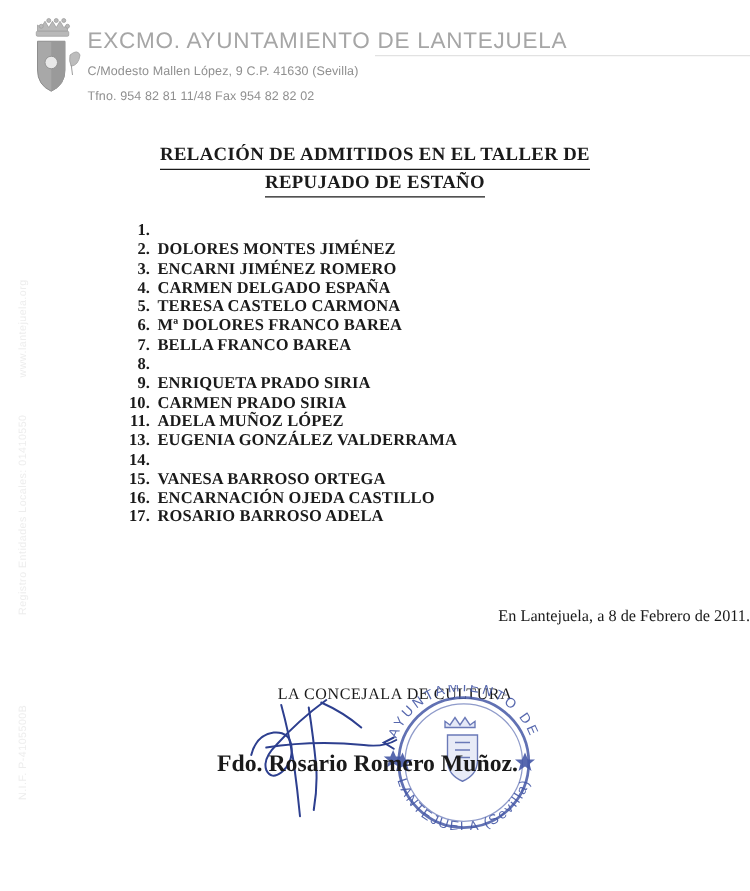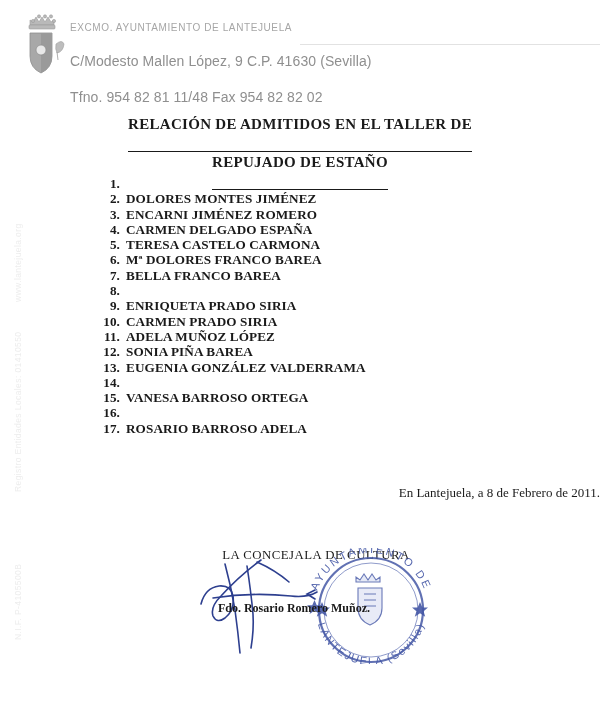--- a/index.html
+++ b/index.html
@@ -31,30 +31,30 @@
     left: 22px; top: 8px;
     width: 46px; height: 70px;
   }
   .header-text {
     position: absolute;
     left: 70px; top: 22px;
     color: #9b9b9b;
     font-family: "Liberation Sans", sans-serif;
   }
   .org-name {
-    font-size: 10px;
+    font-size: 18px;
     letter-spacing: 0.6px;
     color: #a6a6a6;
     white-space: nowrap;
   }
   .addr-line {
-    font-size: 14px;
+    font-size: 10px;
     color: #8f8f8f;
     white-space: nowrap;
-    margin-top: 20px;
+    margin-top: 9px;
     letter-spacing: 0.1px;
   }
   .header-rule {
     position: absolute;
     left: 300px; top: 44px;
     width: 300px; height: 1px;
     background: #e2e2e2;
   }
 
   
@@ -81,21 +81,21 @@
     width: 600px;
     text-align: center;
     font-weight: bold;
     font-size: 15px;
     letter-spacing: 0.3px;
     line-height: 21px;
   }
   .doc-title .tline {
     display: inline-block;
     border-bottom: 1.5px solid #1a1a1a;
-    padding-bottom: 16px;
+    padding-bottom: 0px;
   }
 
   
   .name-list {
     position: absolute;
     left: 94px; top: 176px;
     width: 400px;
   }
   .name-row {
     display: flex;
@@ -131,21 +131,21 @@
     font-size: 12.8px;
     letter-spacing: 0.5px;
     padding-left: 16px;
   }
   .fdo {
     position: absolute;
     left: 0; top: 601px;
     width: 588px;
     text-align: center;
     font-weight: bold;
-    font-size: 12px;
+    font-size: 19px;
   }
   .signature-svg {
     position: absolute;
     left: 195px; top: 552px;
     width: 160px; height: 105px;
   }
   .stamp-svg {
     position: absolute;
     left: 296px; top: 548px;
     width: 150px; height: 116px;
@@ -233,36 +233,33 @@
     </div>
     <div class="name-row">
       <span class="name-num">10.</span>
       <span class="name-val">CARMEN PRADO SIRIA</span>
     </div>
     <div class="name-row">
       <span class="name-num">11.</span>
       <span class="name-val">ADELA MUÑOZ LÓPEZ</span>
     </div>
     <div class="name-row">
-      <span class="name-num">12.</span>
-      <span class="name-val">SONIA PIÑA BAREA</span>
-    </div>
-    <div class="name-row">
       <span class="name-num">13.</span>
       <span class="name-val">EUGENIA GONZÁLEZ VALDERRAMA</span>
     </div>
     <div class="name-row">
       <span class="name-num">14.</span>
     </div>
     <div class="name-row">
       <span class="name-num">15.</span>
       <span class="name-val">VANESA BARROSO ORTEGA</span>
     </div>
     <div class="name-row">
       <span class="name-num">16.</span>
+      <span class="name-val">ENCARNACIÓN OJEDA CASTILLO</span>
     </div>
     <div class="name-row">
       <span class="name-num">17.</span>
       <span class="name-val">ROSARIO BARROSO ADELA</span>
     </div>
   </div>
 
   <div class="date-line">En Lantejuela, a 8 de Febrero de 2011.</div>
 
   <div class="concejala">LA CONCEJALA DE CULTURA</div>

